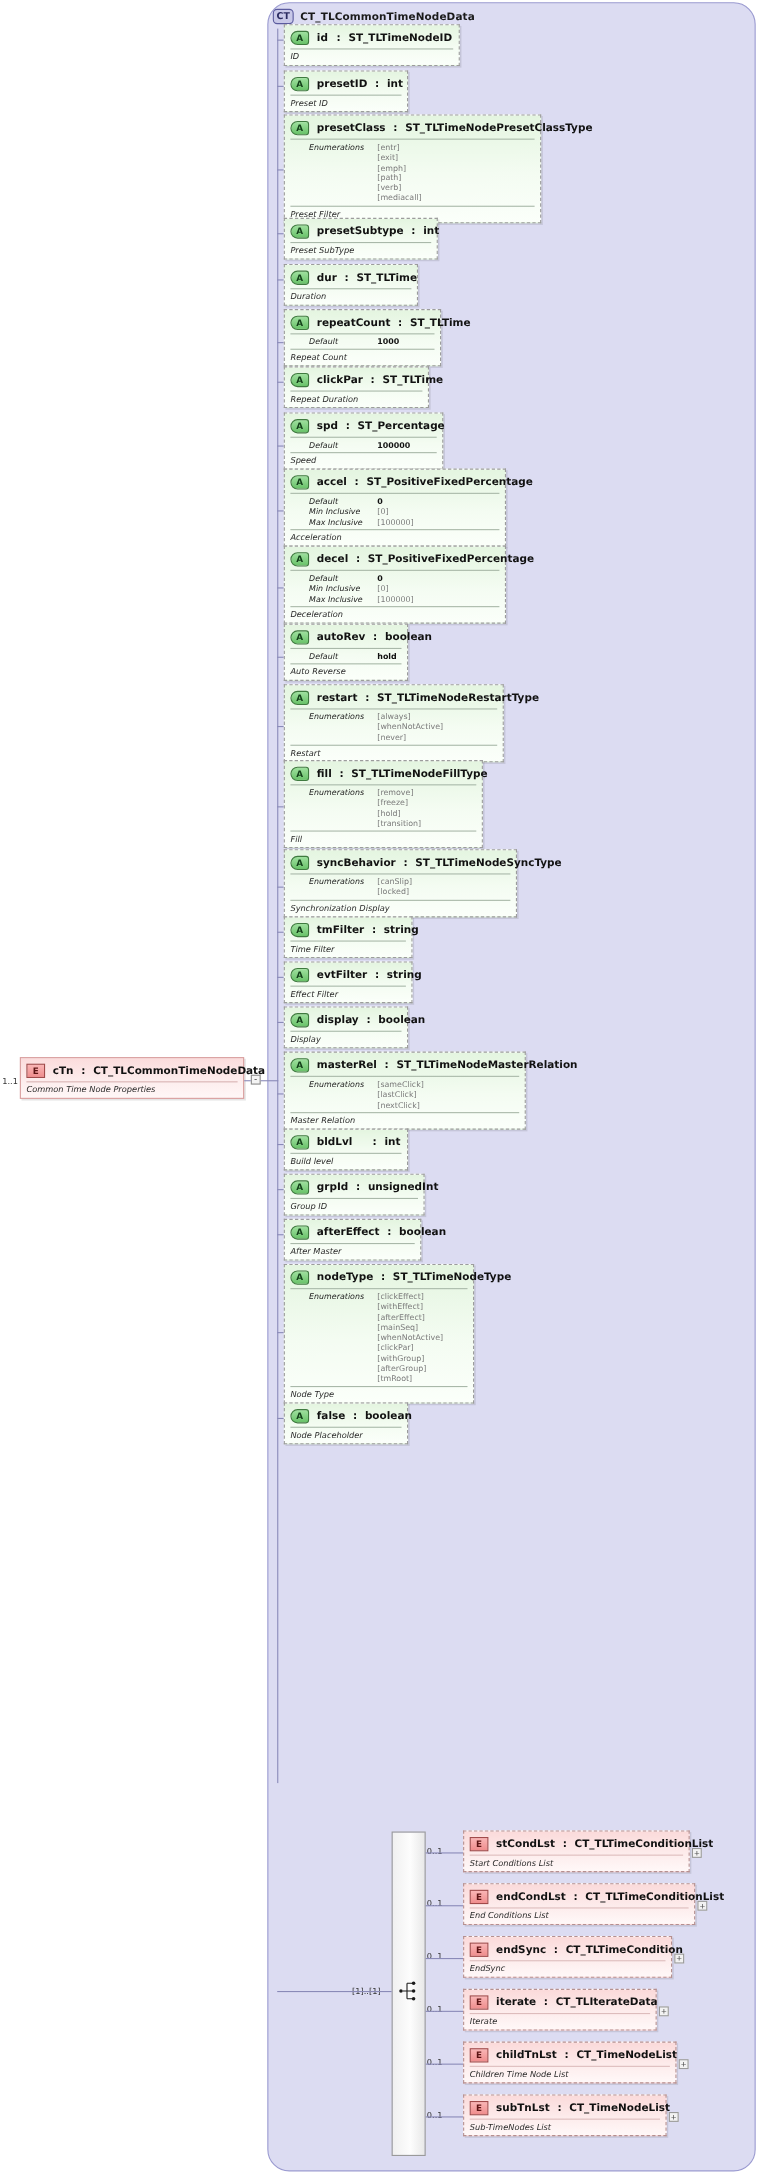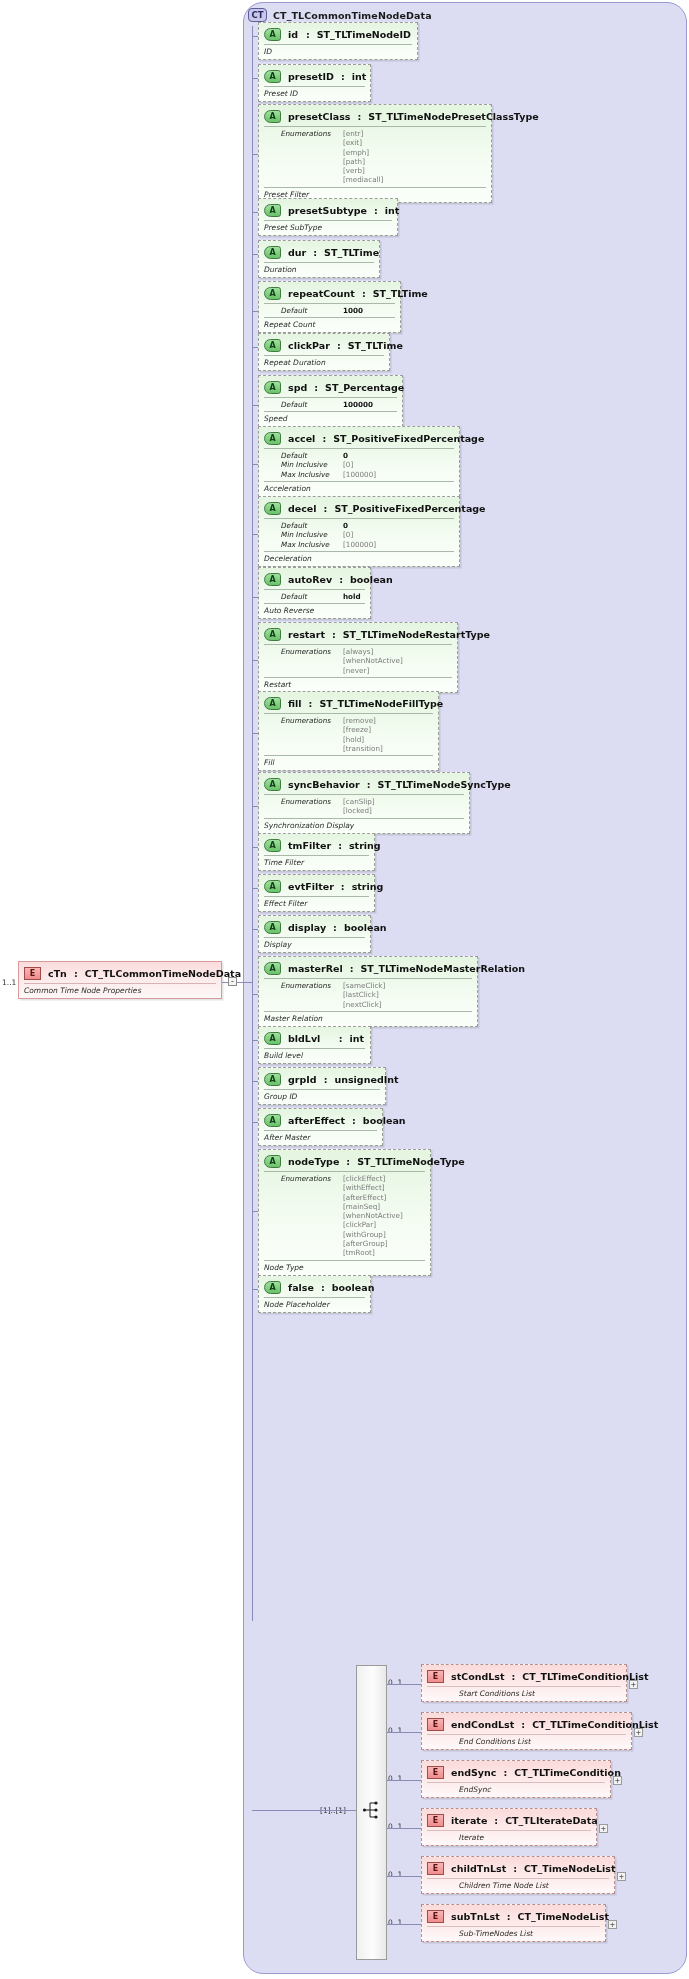--- a/index.html
+++ b/index.html
@@ -191,21 +191,20 @@
   }
   .el-row1 {
     display: flex; align-items: center; gap: 7px;
     padding: 3px 6px 2px 5px; height: 21px;
   }
   .el-hr { height: 1px; background: #ddbcbc; margin: 0 5px; }
   .el-doc {
     padding: 2px 5px 3px 5px;
     font-size: 7.5px; font-style: italic; color: #2a2a2a;
     white-space: nowrap;
-    margin-left: 32px;
   }
   .mini-plus {
     position: absolute;
     width: 9px; height: 9px;
     border: 1px solid #9a9a9a;
     background: #f2f2f2;
     color: #555;
     font-size: 8px; line-height: 7px; text-align: center;
     font-family: "DejaVu Sans Mono", monospace;
   }

